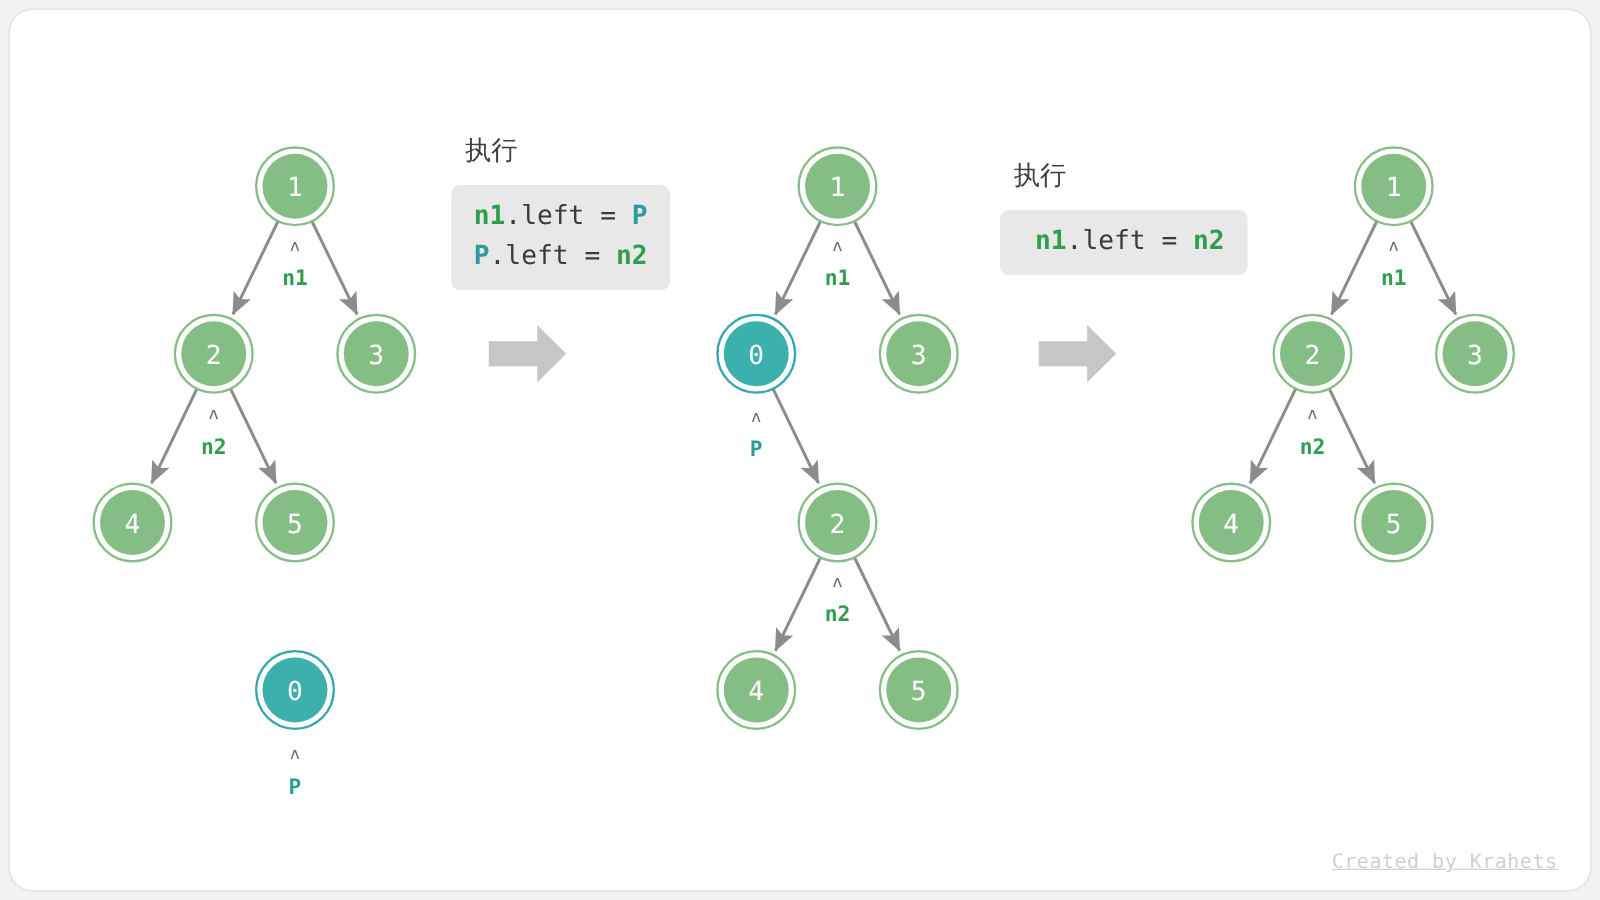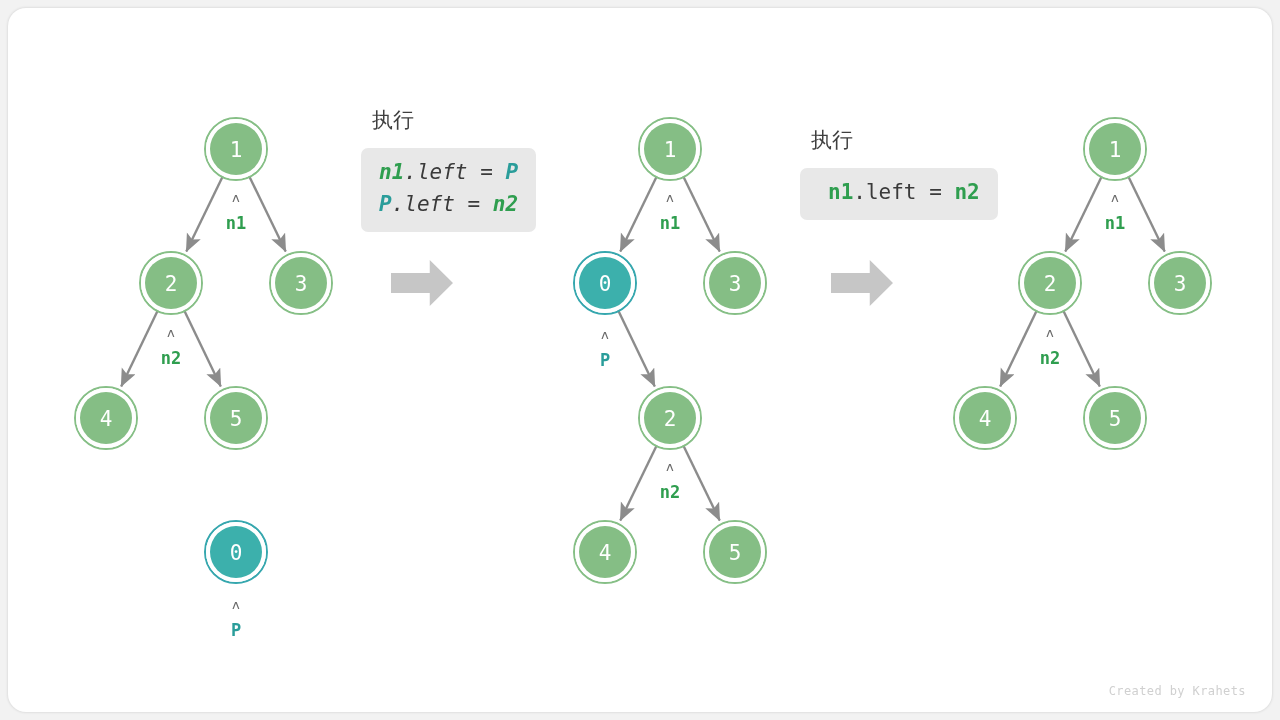--- a/index.html
+++ b/index.html
@@ -93,23 +93,24 @@
   }
   .code-line { display: block; }
   .tok-var  { color: #2f9e4f; font-weight: bold; }
   .tok-ptr  { color: #2a9d9a; font-weight: bold; }
   .tok-plain{ color: #3a3a3a; }
   .credit {
     position: absolute;
     right: 26px;
     bottom: 14px;
     font-family: "DejaVu Sans Mono", "Liberation Mono", monospace;
-    font-size: 12px;
+    font-size: 16px;
     color: #d0d0d0;
     letter-spacing: 0.4px;
+    text-decoration: underline;
   }
 </style>
 </head>
 <body>
 
 <div id="canvas">
   <div id="card">
 
     <svg class="diagram" viewBox="0 0 1264 704">
       <defs>
@@ -255,21 +256,21 @@
           <text x="662" y="484" class="ptr-label ptr-green">n2</text>
           <text x="1107" y="189" class="caret">ʌ</text>
           <text x="1107" y="215" class="ptr-label ptr-green">n1</text>
           <text x="1042" y="324" class="caret">ʌ</text>
           <text x="1042" y="350" class="ptr-label ptr-green">n2</text>
         </g>
     </svg>
 
     <div id="overlay">
         <div class="exec-label" style="left: 364px; top: 98px;">执行</div>
-        <div class="code-box" style="left: 353px; top: 140px; font-style: italic;">
+        <div class="code-box" style="left: 353px; top: 140px;">
           <span class="code-line"><span class="tok-var">n1</span><span class="tok-plain">.left = </span><span class="tok-ptr">P</span></span>
           <span class="code-line"><span class="tok-ptr">P</span><span class="tok-plain">.left = </span><span class="tok-var">n2</span></span>
         </div>
         <div class="exec-label" style="left: 803px; top: 118px;">执行</div>
         <div class="code-box" style="left: 792px; top: 160px; padding-left: 28px;">
           <span class="code-line"><span class="tok-var">n1</span><span class="tok-plain">.left = </span><span class="tok-var">n2</span></span>
         </div>
       </div>
 
     <div class="credit">Created by Krahets</div>

